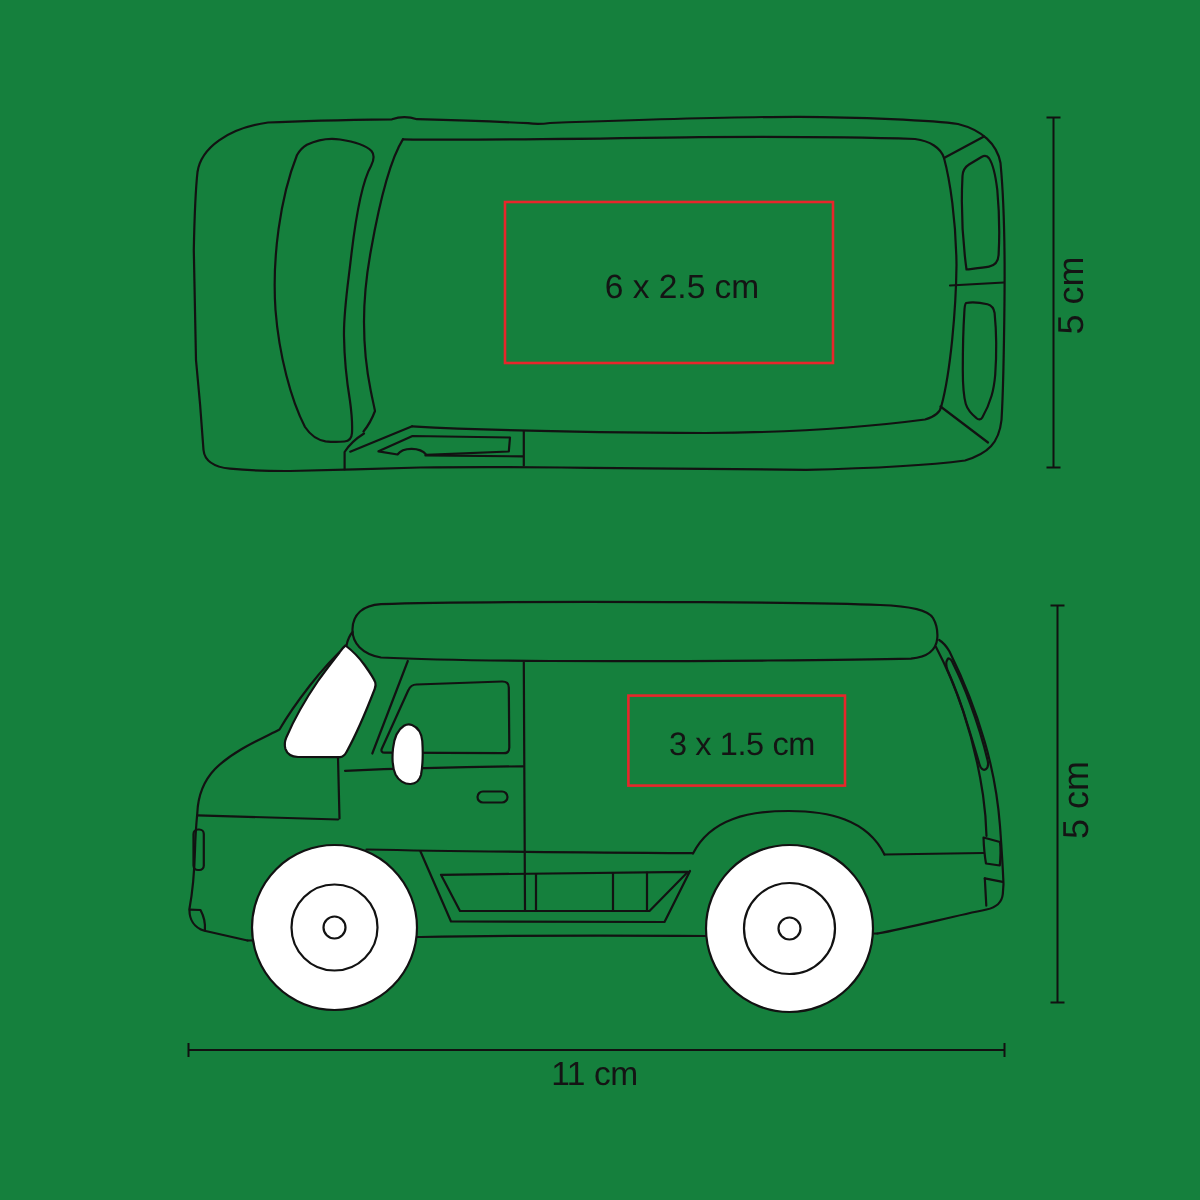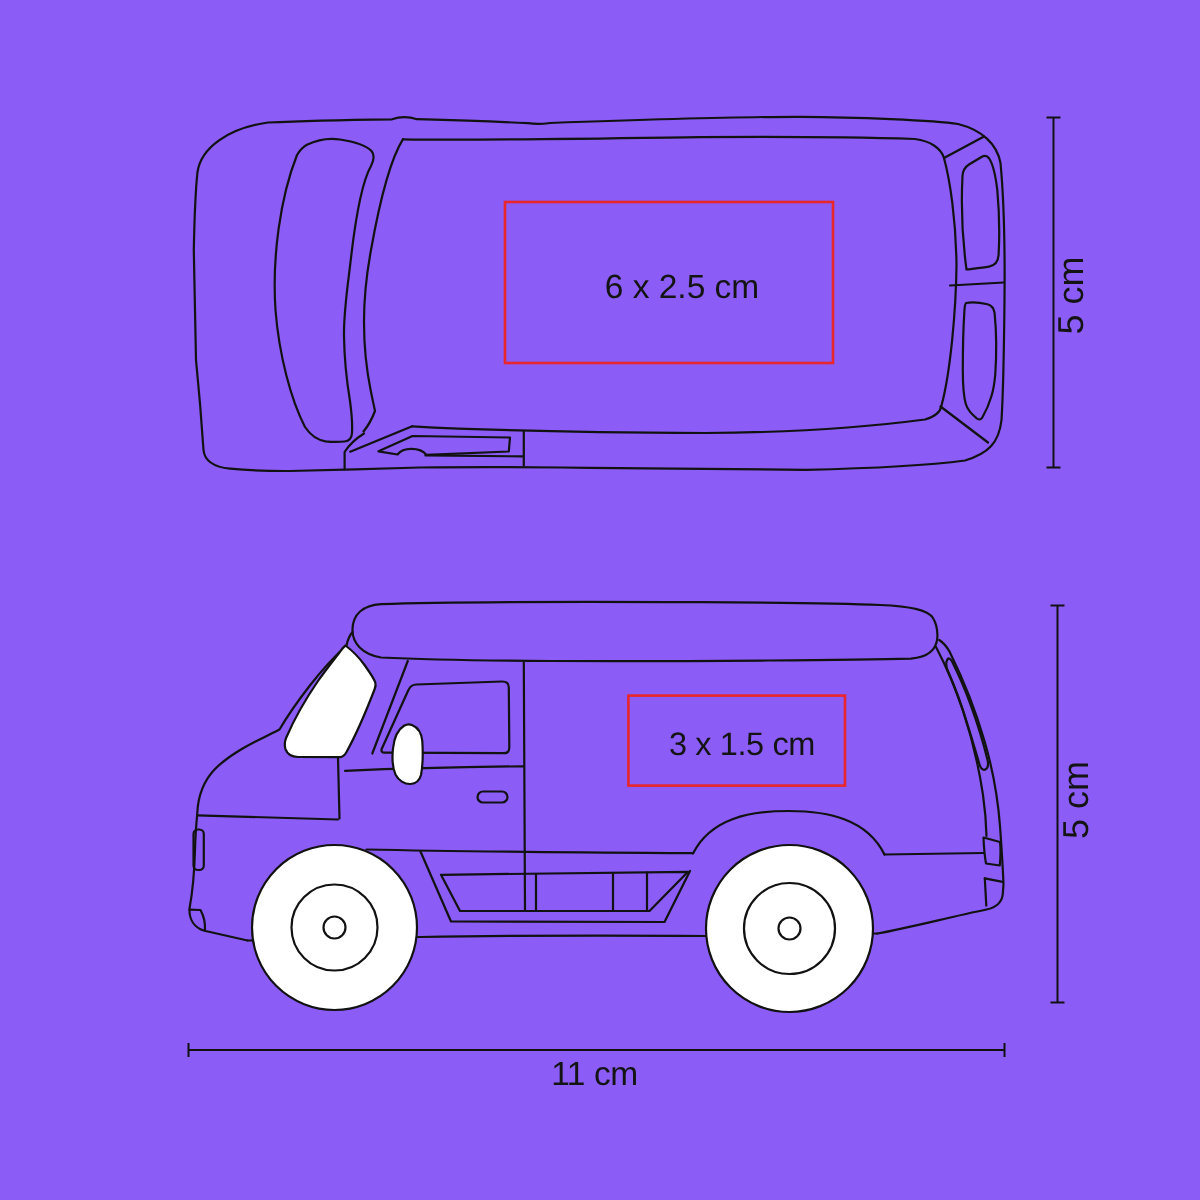--- a/index.html
+++ b/index.html
@@ -1,16 +1,16 @@
 <!DOCTYPE html>
 <html><head>
 <meta charset="utf-8">
 <style>
   html,body{margin:0;padding:0;background:#ffffff;}
-  .page{width:1200px;height:1200px;position:relative;background:#8b5cf6;overflow:hidden;}
+  .page{width:1200px;height:1200px;position:relative;background:#15803d;overflow:hidden;}
   text{font-family:"Liberation Sans", sans-serif;fill:#141414;text-rendering:geometricPrecision;}
 </style>
 </head>
 <body>
 <div class="page">
 <svg width="1200" height="1200" viewBox="0 0 1200 1200">
 <g fill="none" stroke="#121212" stroke-width="2.2" stroke-linecap="round" stroke-linejoin="round">
 
 <path d="M 268,122.5
   C 310,120.5 370,119.6 392,119.3

